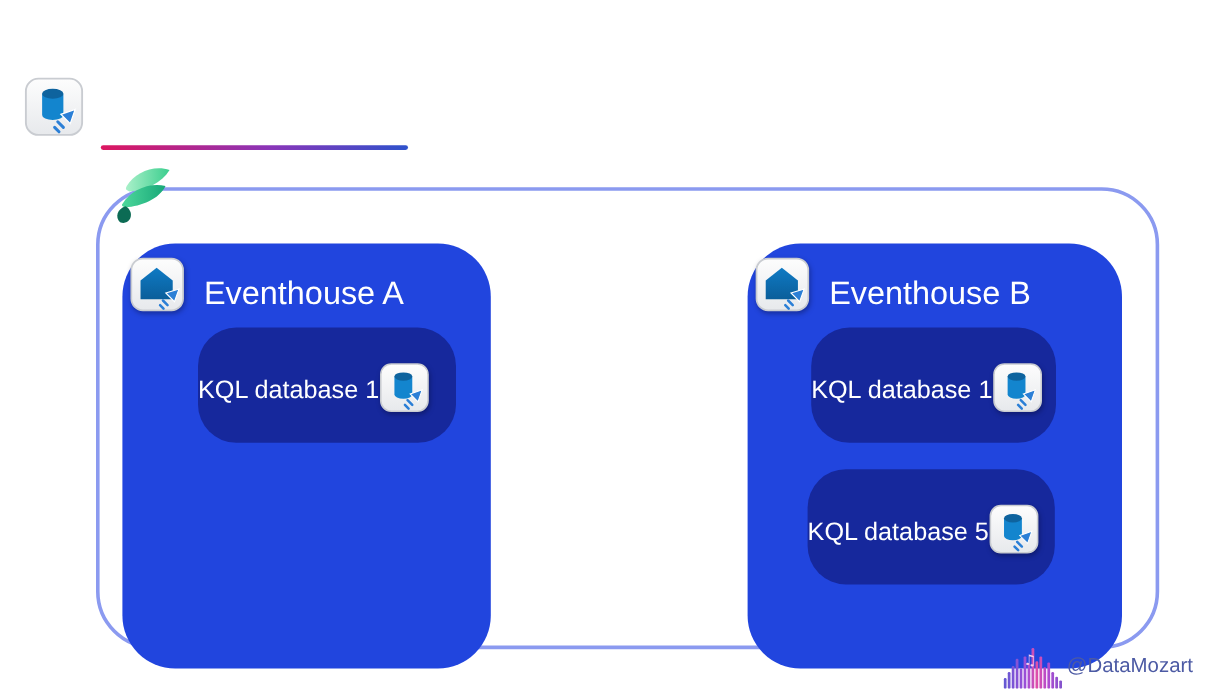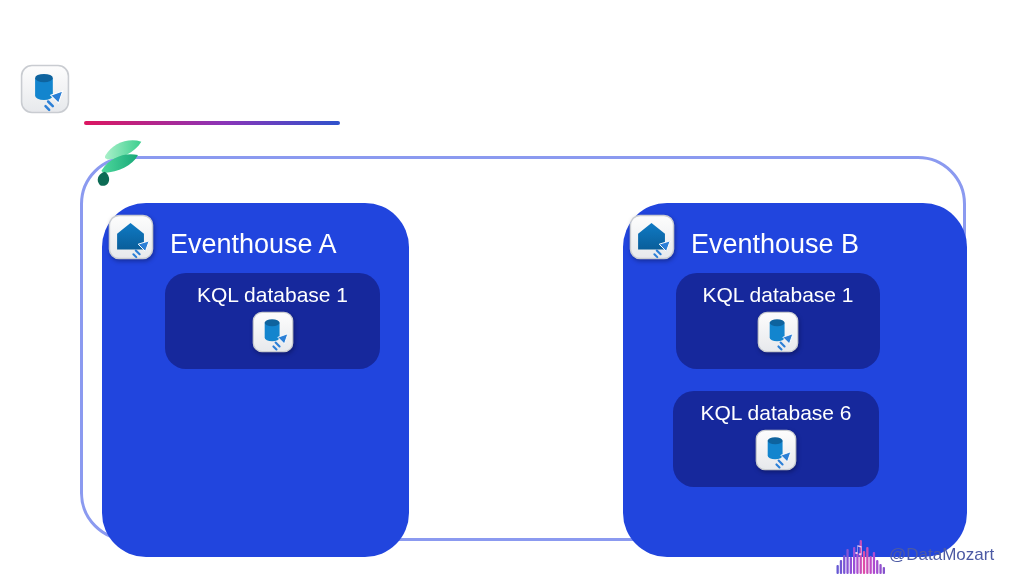--- a/index.html
+++ b/index.html
@@ -32,30 +32,30 @@
     border-radius:48px;background:#ffffff;
   }
   .fabric-logo{position:absolute;left:90px;top:135px;width:58px;height:58px;}
 
   
   .eventhouse{
     position:absolute;top:203px;height:354px;
     background:var(--eventhouse-fill);border-radius:44px;
   }
   .eventhouse.a{left:102px;width:307px;}
-  .eventhouse.b{left:623px;width:312px;padding-left:32px;}
+  .eventhouse.b{left:623px;width:312px;}
   .house-icon{position:absolute;left:6px;top:11px;width:46px;height:46px;filter:drop-shadow(1px 2px 2px rgba(0,0,30,.35));}
   .eventhouse-label{
     position:absolute;left:68px;top:24px;color:#ffffff;
     font-size:27px;line-height:34px;white-space:nowrap;
   }
 
   .db-box{
-    position:absolute;background:var(--database-fill);border-radius:21px;
-    display:flex;flex-direction:column;align-items:center;
+    position:absolute;background:var(--database-fill);border-radius:32px;
+    display:flex;flex-direction:row;align-items:center;
   }
   .db-box.a1{left:63px;top:70px;width:215px;height:96px;}
   .db-box.b1{left:53px;top:70px;width:204px;height:96px;}
   .db-box.b2{left:50px;top:188px;width:206px;height:96px;}
   .db-label{margin-top:10px;color:#ffffff;font-size:21px;white-space:nowrap;}
   .db-icon{width:42px;height:42px;margin-top:4px;filter:drop-shadow(1px 2px 2px rgba(0,0,30,.35));}
 
   
   .credit-logo{position:absolute;left:836px;top:536px;width:50px;height:38px;}
   .credit-text{position:absolute;left:889px;top:545px;font-size:17px;color:var(--credit-text);}
@@ -163,21 +163,21 @@
         <use href="#sym-house-icon"></use>
       </svg>
     <div class="eventhouse-label">Eventhouse B</div>
     <div class="db-box b1">
       <div class="db-label">KQL database 1</div>
       <svg class="db-icon">
           <use href="#sym-db-icon"></use>
         </svg>
     </div>
     <div class="db-box b2">
-      <div class="db-label">KQL database 6</div>
+      <div class="db-label">KQL database 5</div>
       <svg class="db-icon">
           <use href="#sym-db-icon"></use>
         </svg>
     </div>
   </div>
 
   <svg class="credit-logo">
       <use href="#sym-eq"></use>
     </svg>
   <div class="credit-text">@DataMozart</div>

